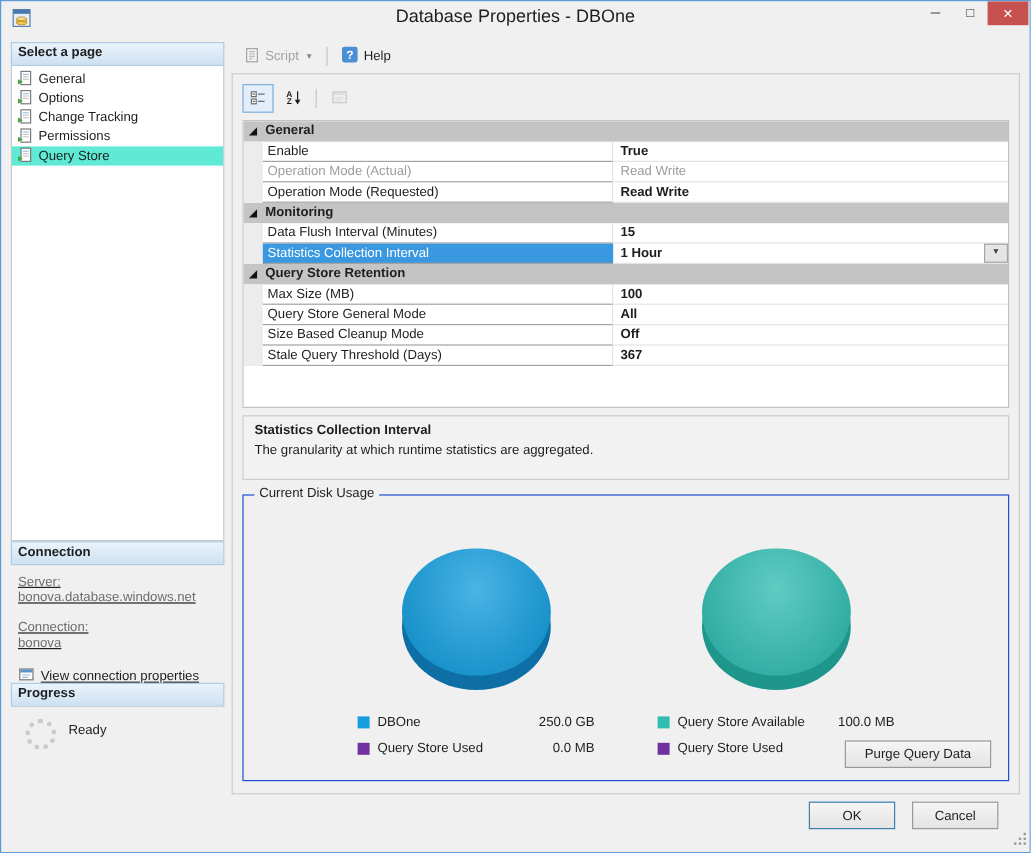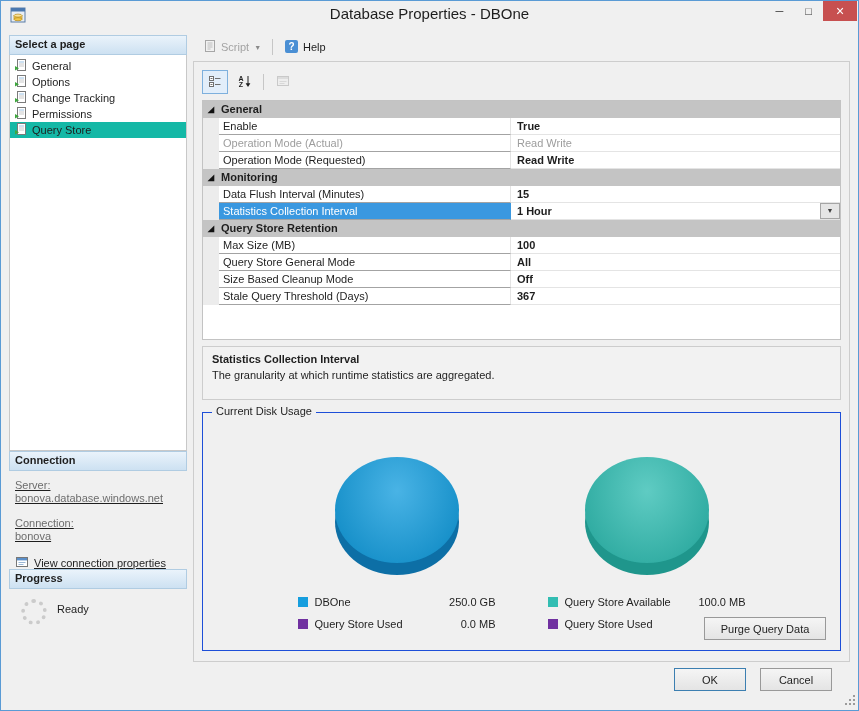--- a/index.html
+++ b/index.html
@@ -13,21 +13,21 @@
   .cap-btn{width:29px;height:20px;display:flex;align-items:center;justify-content:center;font-size:11px;color:#333;cursor:default;}
   .cap-btn.close{width:34px;background:#c75050;color:#fff;font-size:14px;}
   
   .dlg-body{position:absolute;top:30px;left:0;right:0;bottom:42px;display:flex;}
   
   .sidebar{width:178px;margin:4px 0 0 8px;display:flex;flex-direction:column;}
   .panel-header{height:20px;line-height:16px;padding-left:5px;font-weight:bold;box-sizing:border-box;
                 background:linear-gradient(#eaf3fb,#cde1f2);border:1px solid #b0cce2;}
   .page-list{height:396px;background:#fff;border:1px solid #c8c8c8;border-top:none;box-sizing:border-box;padding-top:3px;}
   .page-item{display:flex;align-items:center;height:16px;padding-left:4px;gap:4px;}
-  .page-item.selected{background:#14b8a6;}
+  .page-item.selected{background:#5eead4;}
   .conn-area{height:98px;padding:8px 6px 0;box-sizing:border-box;text-decoration:underline;}
   .muted{color:#6d6d6d;line-height:13px;}
   .conn-block{margin-bottom:12px;}
   .conn-link{display:flex;align-items:center;gap:5px;margin-top:4px;cursor:default;}
   .progress-area{flex:1;padding:10px 6px 0 12px;display:flex;align-items:flex-start;gap:10px;}
   .spinner{width:26px;height:26px;border-radius:50%;border:4px dotted #cbcbcb;box-sizing:border-box;}
   .ready{margin-top:4px;}
   
   .main{flex:1;margin:4px 8px 6px 6px;display:flex;flex-direction:column;min-width:0;}
   .toolbar{height:24px;display:flex;align-items:center;padding-left:4px;gap:2px;}

